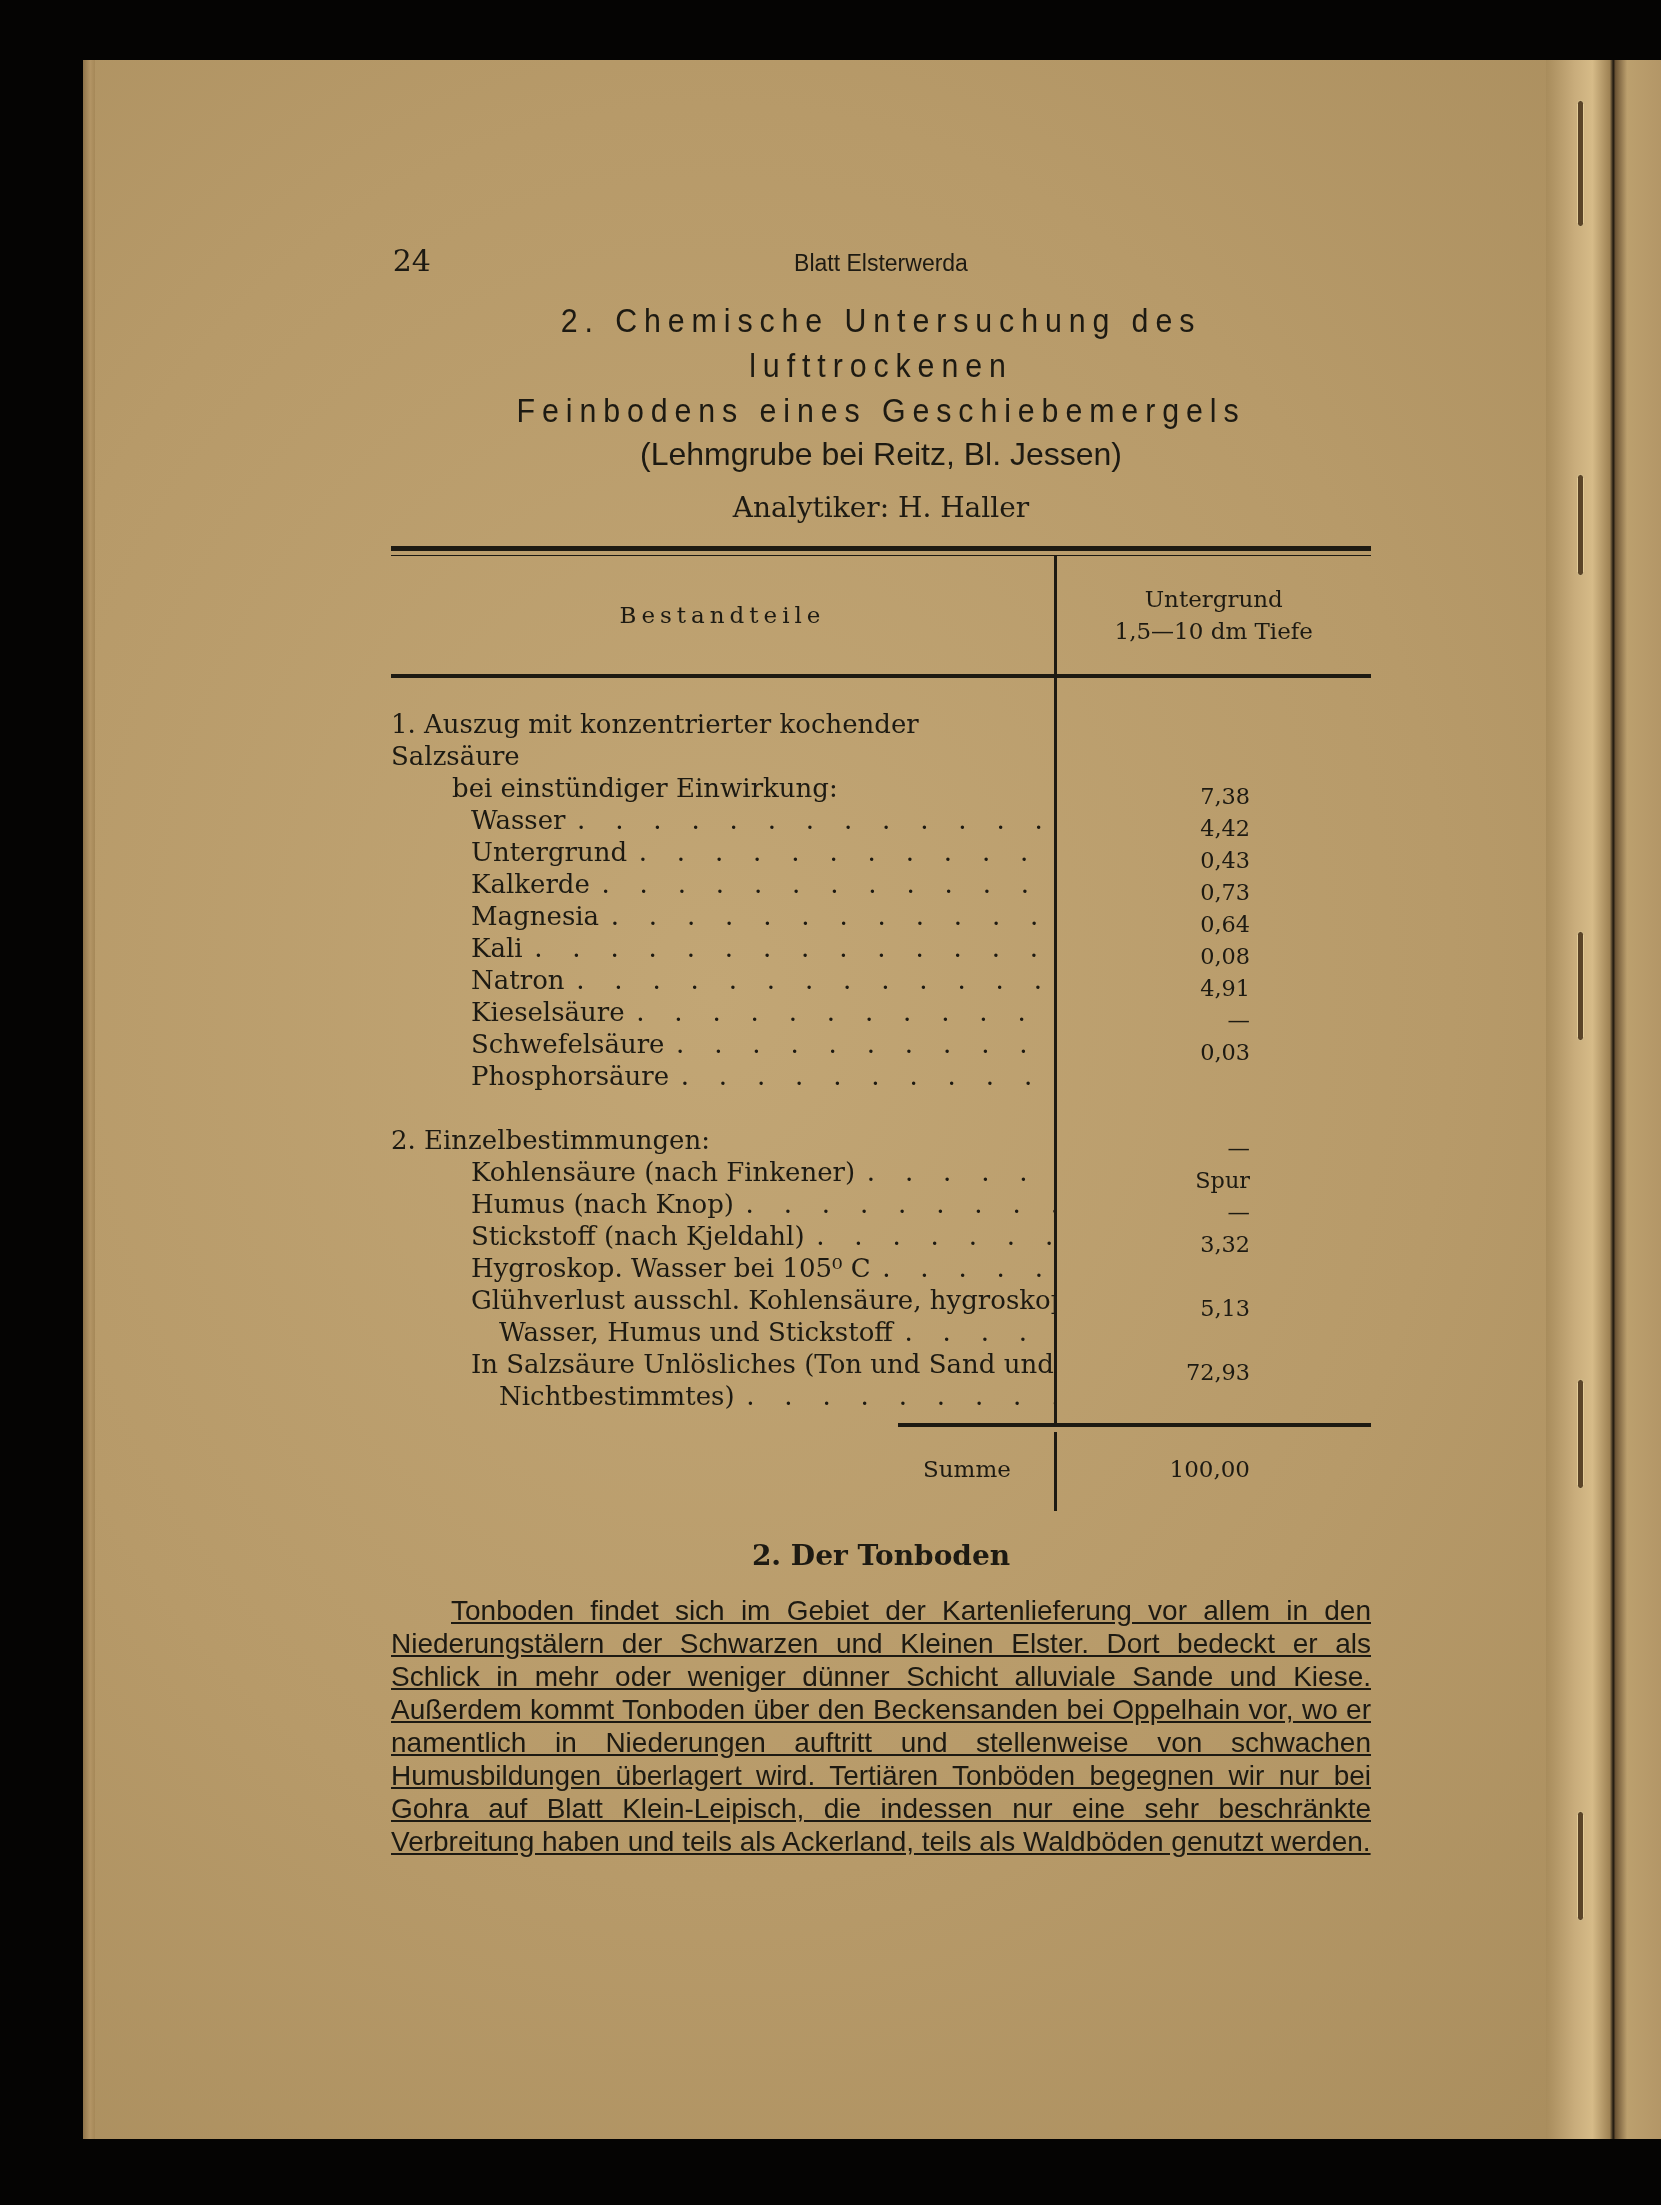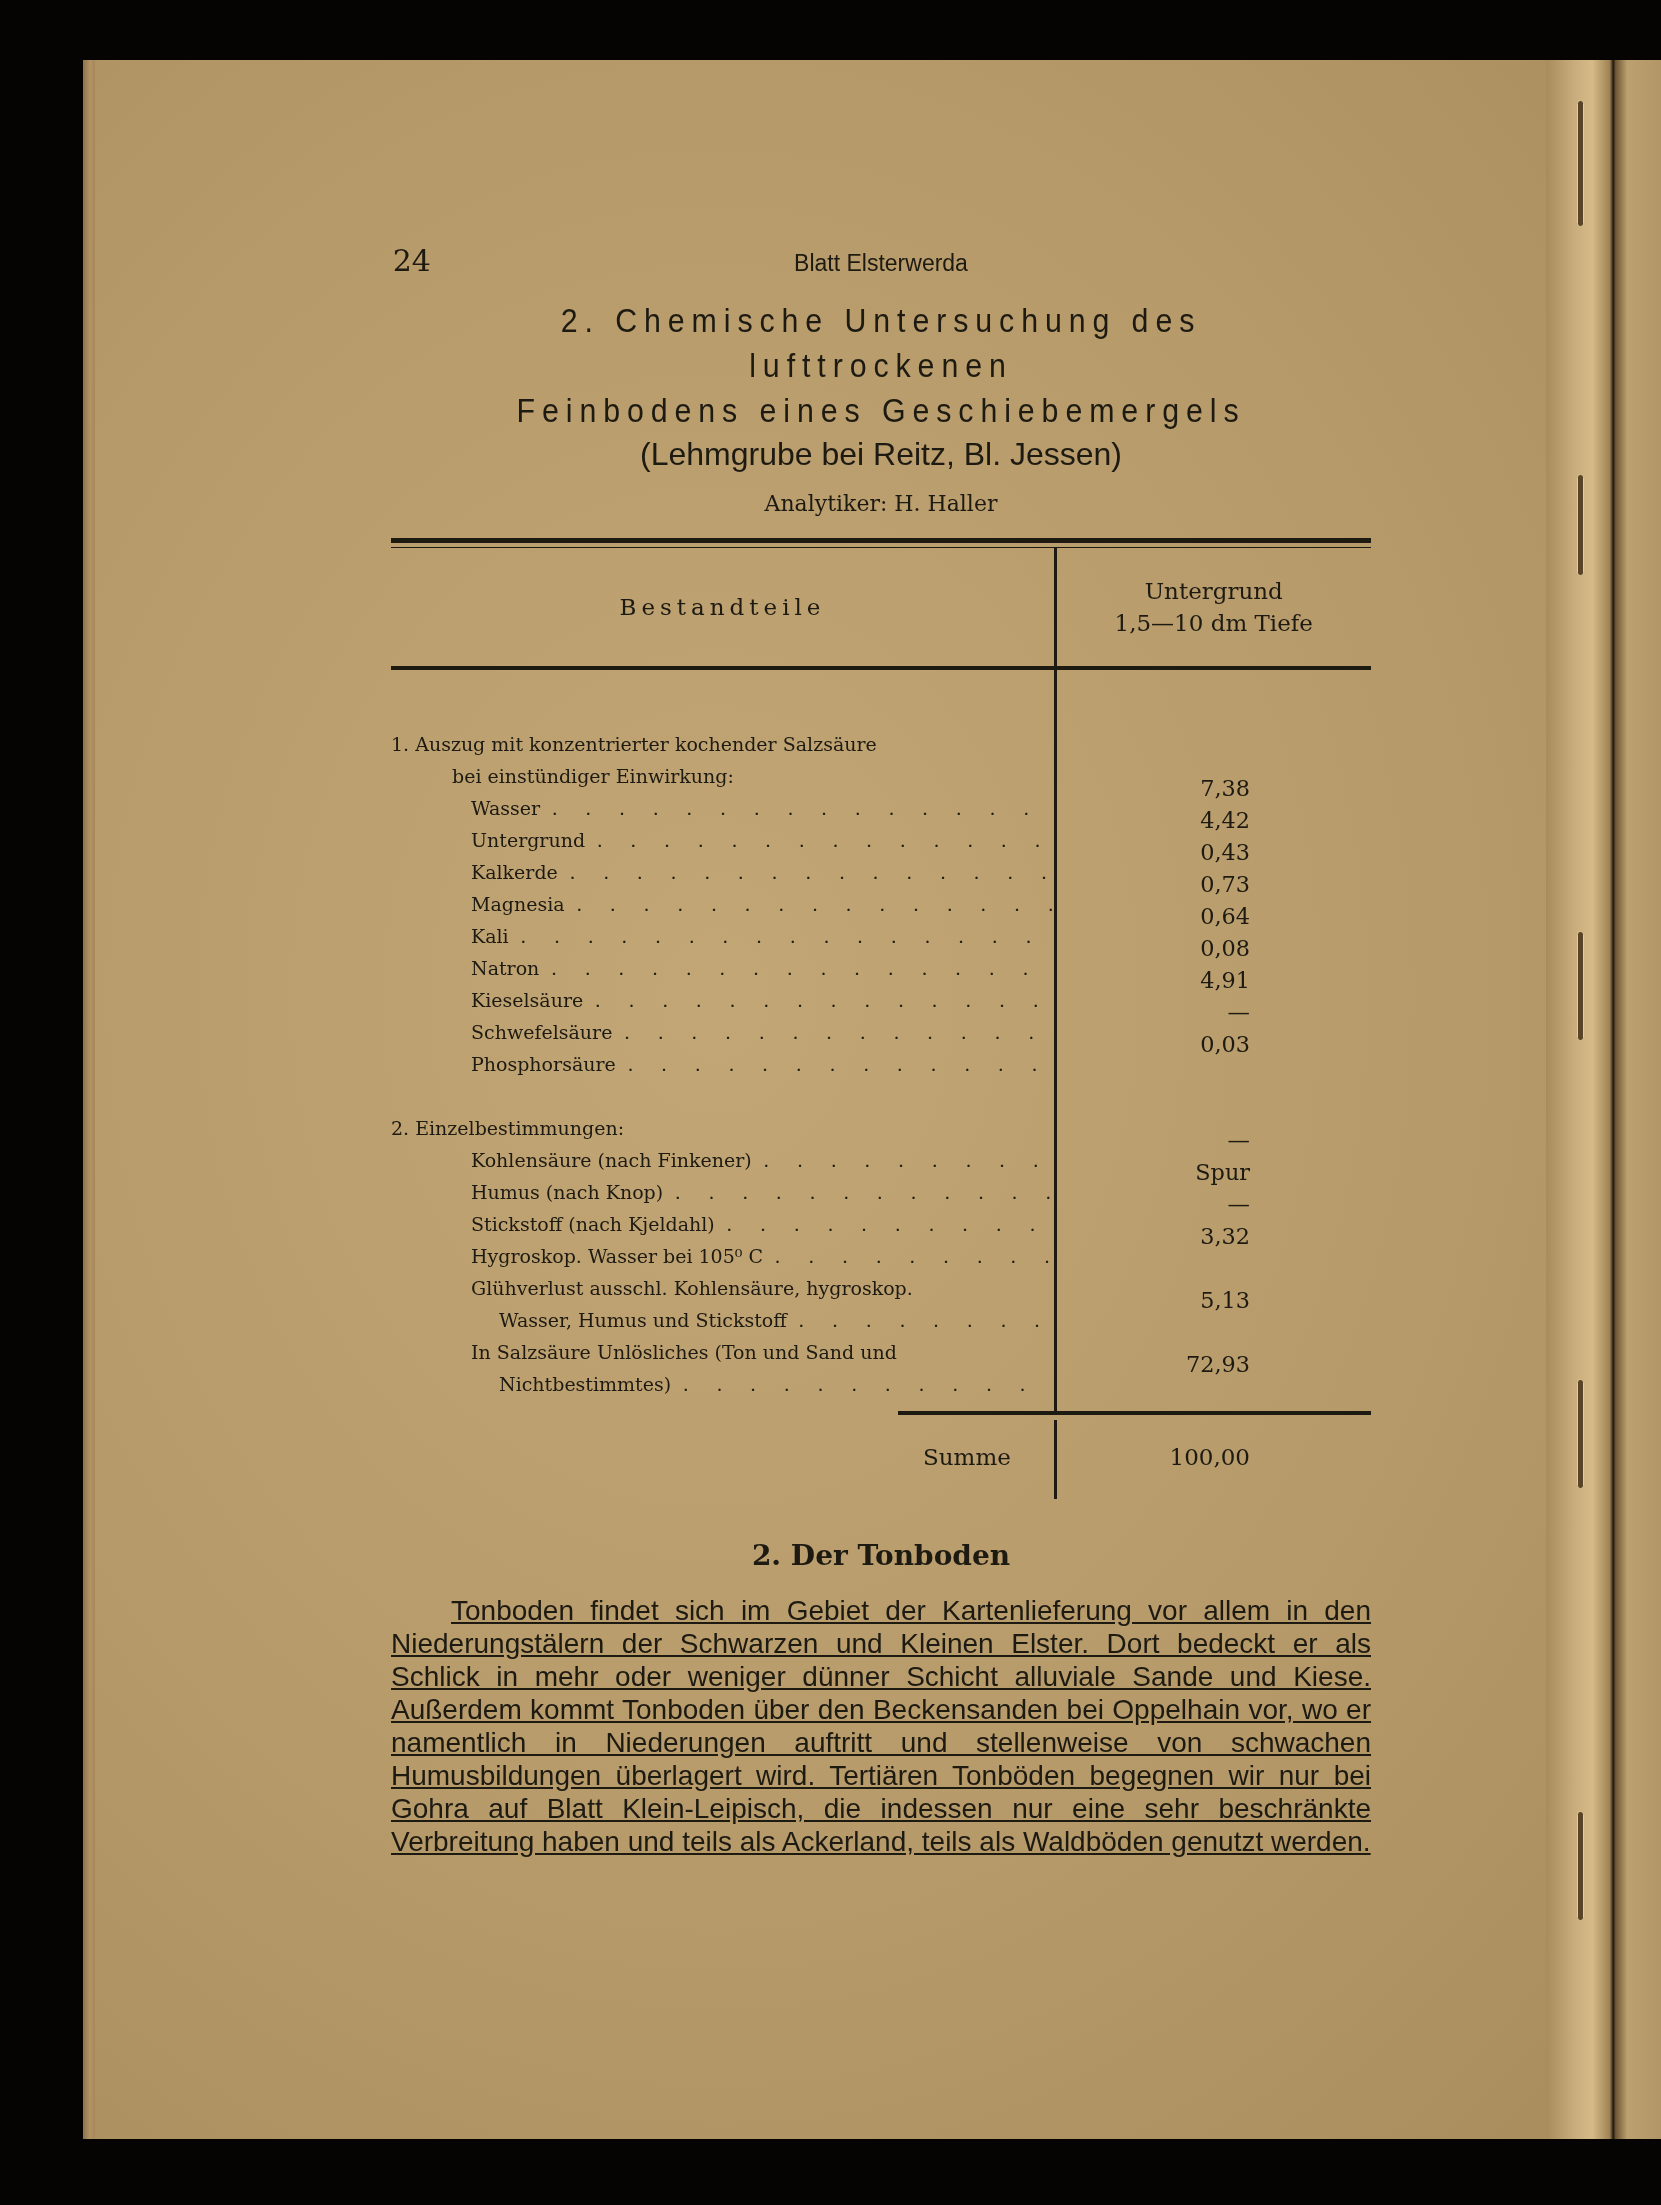--- a/index.html
+++ b/index.html
@@ -22,31 +22,31 @@
   }
   .stitch {
     position:absolute; left:1577px; width:5px; border:1.7px solid #e3cc98; border-radius:3.3px; background:#5a4428;
   }
   .content { position:absolute; left:391px; top:233px; width:980px; }
   .running-head { position:relative; height:50px; }
   .page-number { position:absolute; left:1.7px; top:10px; font-size:30px; }
   .running-title { position:absolute; left:0; right:0; top:16.6px; text-align:center; font-family:"Liberation Sans Narrow","Liberation Sans",sans-serif; font-size:23px; }
   .title { text-align:center; font-family:"Liberation Sans", sans-serif; font-size:33px; letter-spacing:7.5px; line-height:45px; margin-top:15px; transform:scaleX(0.92); }
   .title-sub { text-align:center; font-family:"Liberation Sans", sans-serif; font-size:32px; line-height:43px; }
-  .analyst { text-align:center; font-size:22px; margin-top:15px; }
+  .analyst { text-align:center; font-size:28px; margin-top:15px; }
   .table { position:relative; margin-top:21.6px; width:980px; }
   .rule-top { border-top:5px solid #1d1a12; }
   .rule-top2 { border-top:1.7px solid #1d1a12; margin-top:4.2px; }
   .head-row { display:flex; height:118px; }
   .head-left { width:663px; display:flex; align-items:center; justify-content:center; font-size:23px; letter-spacing:5px; }
   .vline { width:2.5px; background:#1d1a12; }
   .head-right { flex:1; display:flex; flex-direction:column; align-items:center; justify-content:center; font-size:23px; line-height:32px; }
   .rule-mid { border-top:4.2px solid #1d1a12; }
   .body-wrap { display:flex; }
-  .body-left { width:663px; padding-top:58px; padding-bottom:11.6px; font-size:19px; line-height:32px; }
+  .body-left { width:663px; padding-top:30px; padding-bottom:11.6px; font-size:26px; line-height:32px; }
   .body-right { flex:1; padding-top:38px; font-size:22.4px; line-height:32px; }
   .section-head { margin-top:0; }
   .section-head .sub { padding-left:61px; }
   .row { display:flex; padding-left:80px; white-space:nowrap; overflow:hidden; }
   .row.indent2 { padding-left:108px; }
   .row .lbl { flex:none; }
   .row .dots { flex:1; overflow:hidden; letter-spacing:10.8px; padding-left:11.6px; text-align:right; }
   .row.nodots { padding-left:80px; }
   .val { text-align:right; padding-right:121px; height:32px; }
   .gap { height:32px; }

